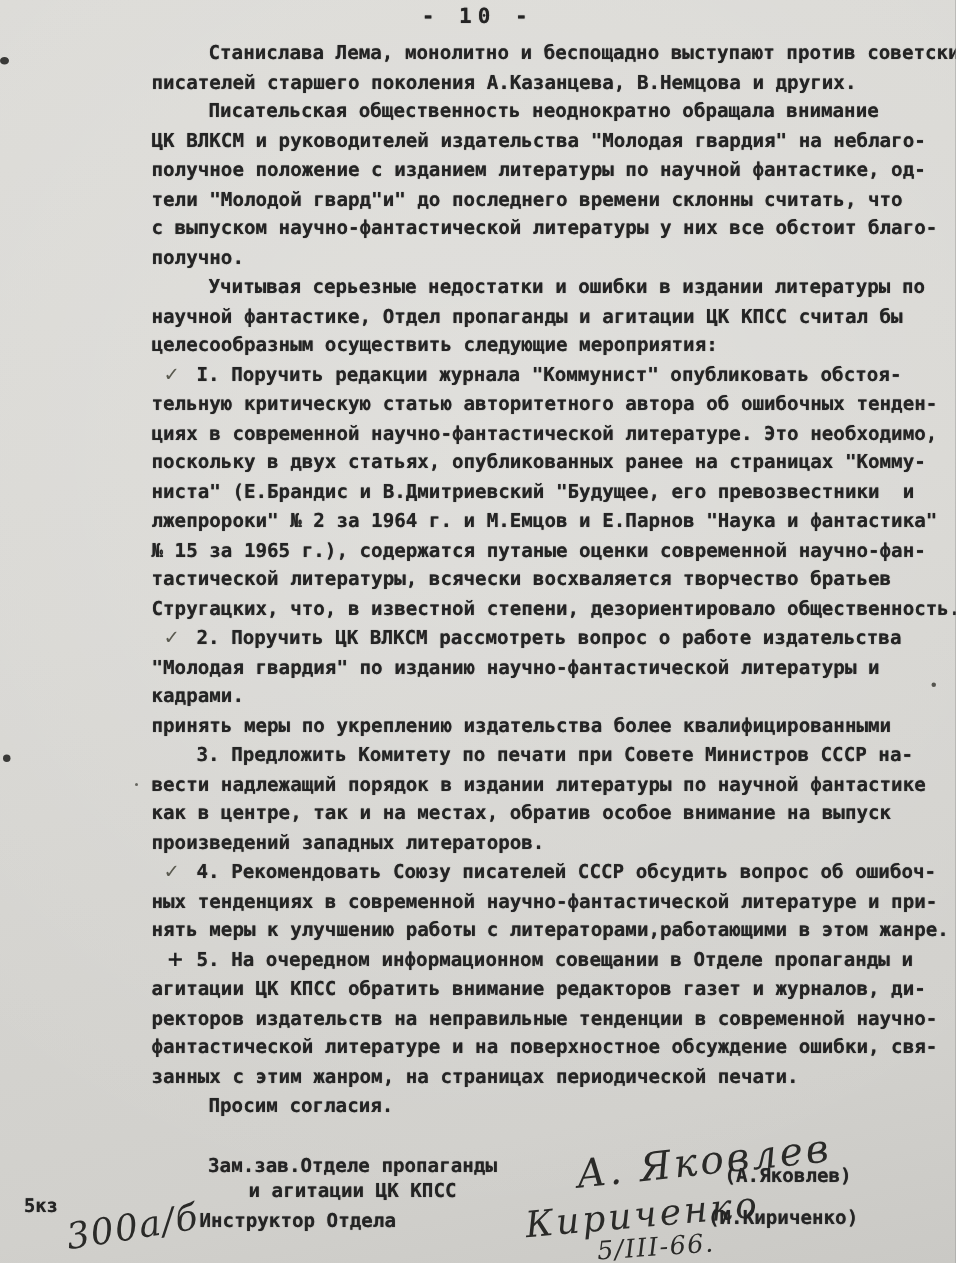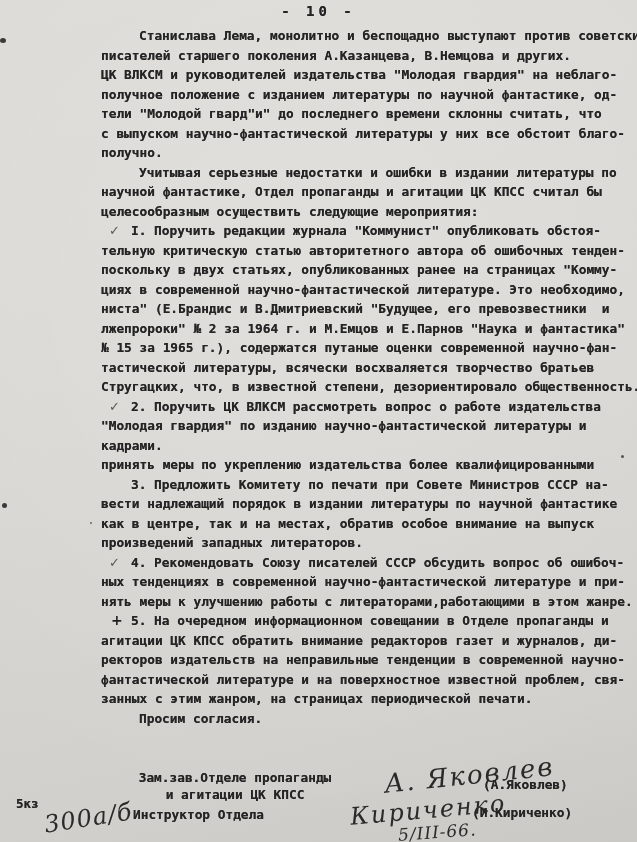--- a/index.html
+++ b/index.html
@@ -58,52 +58,53 @@
 </head>
 <body>
 
 <div class="page">
 
   <div class="page-num typed">- 10 -</div>
 
   <div id="body-text" class="typed">
       <div class="line first para"><span>Станислава Лема, монолитно и беспощадно выступают против советских</span></div>
       <div class="line"><span>писателей старшего поколения А.Казанцева, В.Немцова и других.</span></div>
+      <div class="line first para"><span>Писательская общественность неоднократно обращала внимание</span></div>
       <div class="line"><span>ЦК ВЛКСМ и руководителей издательства "Молодая гвардия" на неблаго-</span></div>
       <div class="line"><span>получное положение с изданием литературы по научной фантастике, од-</span></div>
       <div class="line"><span>тели "Молодой гвард"и" до последнего времени склонны считать, что</span></div>
       <div class="line"><span>с выпуском научно-фантастической литературы у них все обстоит благо-</span></div>
       <div class="line"><span>получно.</span></div>
       <div class="line first para"><span>Учитывая серьезные недостатки и ошибки в издании литературы по</span></div>
       <div class="line"><span>научной фантастике, Отдел пропаганды и агитации ЦК КПСС считал бы</span></div>
       <div class="line"><span>целесообразным осуществить следующие мероприятия:</span></div>
       <div class="line first item"><span class="marker">✓</span><span>I. Поручить редакции журнала "Коммунист" опубликовать обстоя-</span></div>
       <div class="line"><span>тельную критическую статью авторитетного автора об ошибочных тенден-</span></div>
+      <div class="line"><span>циях в современной научно-фантастической литературе. Это необходимо,</span></div>
       <div class="line"><span>поскольку в двух статьях, опубликованных ранее на страницах "Комму-</span></div>
-      <div class="line"><span>циях в современной научно-фантастической литературе. Это необходимо,</span></div>
       <div class="line"><span>ниста" (Е.Брандис и В.Дмитриевский "Будущее, его превозвестники  и</span></div>
       <div class="line"><span>лжепророки" № 2 за 1964 г. и М.Емцов и Е.Парнов "Наука и фантастика"</span></div>
       <div class="line"><span>№ 15 за 1965 г.), содержатся путаные оценки современной научно-фан-</span></div>
       <div class="line"><span>тастической литературы, всячески восхваляется творчество братьев</span></div>
       <div class="line"><span>Стругацких, что, в известной степени, дезориентировало общественность.</span></div>
       <div class="line first item"><span class="marker">✓</span><span>2. Поручить ЦК ВЛКСМ рассмотреть вопрос о работе издательства</span></div>
       <div class="line"><span>"Молодая гвардия" по изданию научно-фантастической литературы и</span></div>
       <div class="line"><span>кадрами.</span></div>
       <div class="line"><span>принять меры по укреплению издательства более квалифицированными</span></div>
       <div class="line first item"><span>3. Предложить Комитету по печати при Совете Министров СССР на-</span></div>
       <div class="line"><span>вести надлежащий порядок в издании литературы по научной фантастике</span></div>
       <div class="line"><span>как в центре, так и на местах, обратив особое внимание на выпуск</span></div>
       <div class="line"><span>произведений западных литераторов.</span></div>
       <div class="line first item"><span class="marker">✓</span><span>4. Рекомендовать Союзу писателей СССР обсудить вопрос об ошибоч-</span></div>
       <div class="line"><span>ных тенденциях в современной научно-фантастической литературе и при-</span></div>
       <div class="line"><span>нять меры к улучшению работы с литераторами,работающими в этом жанре.</span></div>
       <div class="line first item"><span class="marker plus">+</span><span>5. На очередном информационном совещании в Отделе пропаганды и</span></div>
       <div class="line"><span>агитации ЦК КПСС обратить внимание редакторов газет и журналов, ди-</span></div>
       <div class="line"><span>ректоров издательств на неправильные тенденции в современной научно-</span></div>
-      <div class="line"><span>фантастической литературе и на поверхностное известной проблем, свя-</span></div>
+      <div class="line"><span>фантастической литературе и на поверхностное обсуждение ошибки, свя-</span></div>
       <div class="line"><span>занных с этим жанром, на страницах периодической печати.</span></div>
       <div class="line first para"><span>Просим согласия.</span></div>
     </div>
 
   <div class="sig-block-label typed role1">
     <div>Зам.зав.Отделе пропаганды</div>
     <div>и агитации ЦК КПСС</div>
   </div>
 
   <div class="handwritten sig1">А. Яковлев</div>

